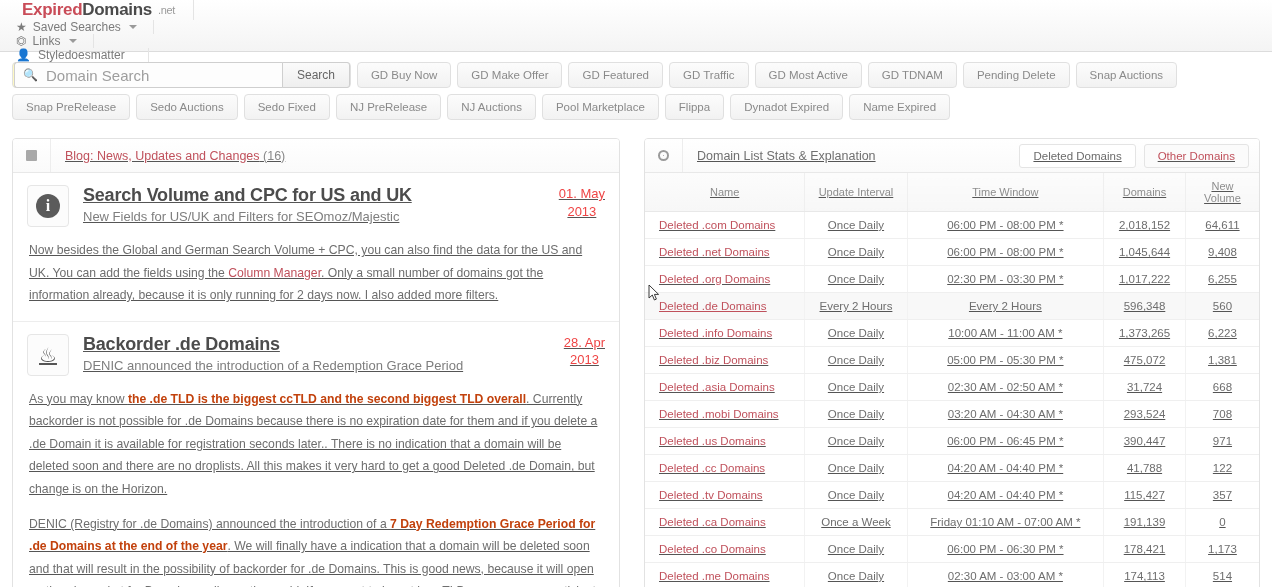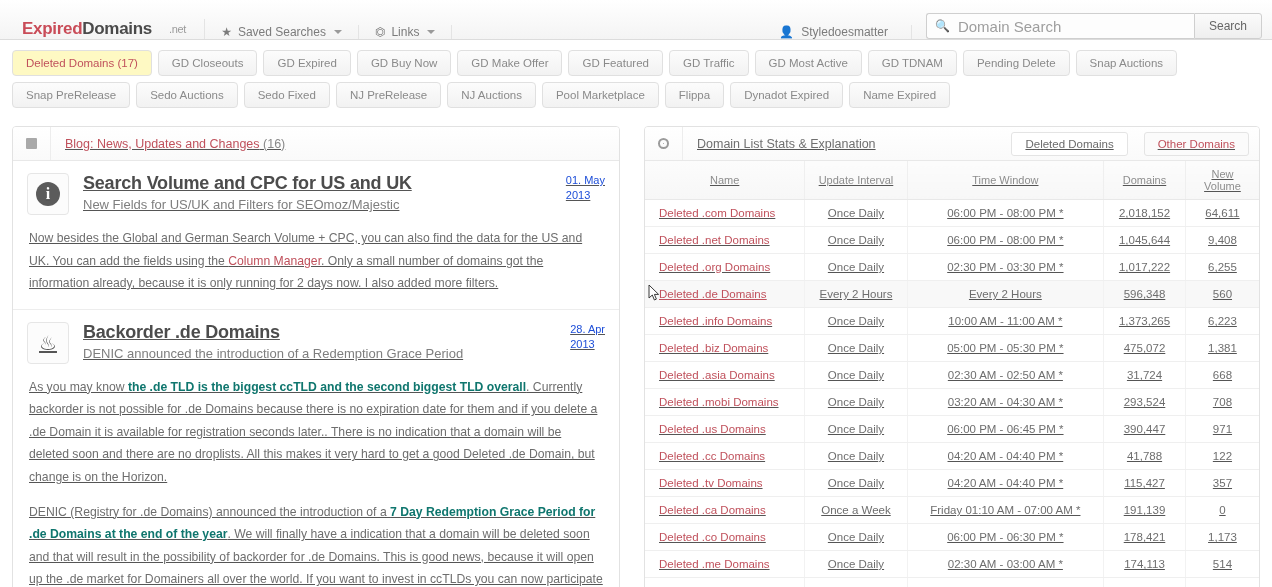--- a/index.html
+++ b/index.html
@@ -7,38 +7,39 @@
     margin: 0; padding: 0;
     width: 1272px; height: 587px;
     background: #ffffff;
     font-family: "Liberation Sans", sans-serif;
     overflow: hidden;
   }
   body { font-size: 12px; color: #555; }
 
   
   .topnav {
-    height: 40px;
+    height: 52px;
     background: linear-gradient(to bottom, #ffffff, #f4f4f4);
     border-bottom: 1px solid #dcdcdc;
     display: flex;
-    align-items: flex-end;
+    align-items: flex-start;
     position: relative;
+    flex-direction: column;
   }
   .brand {
     display: flex; align-items: center;
     padding: 0 18px 0 22px;
     border-right: 1px solid #e4e4e4;
     font-size: 17px;
     letter-spacing: -0.3px;
     white-space: nowrap;
   }
   .brand .b1 { color: #c94c58; font-weight: bold; }
   .brand .b2 { color: #4a4a4a; font-weight: bold; }
-  .brand .b3 { color: #9a9a9a; font-size: 11px; font-weight: normal; margin-left:17px;}
+  .brand .b3 { color: #9a9a9a; font-size: 11px; font-weight: normal; margin-left:6px;}
 
   .navitem {
     display: flex; align-items: center; gap: 6px;
     padding: 0 16px;
     border-right: 1px solid #e4e4e4;
     color: #7b7b7b;
     font-size: 12px;
     cursor: pointer;
     white-space: nowrap;
   }
@@ -129,21 +130,21 @@
     position:relative;
   }
   .gear-icon:after{
     content:""; position:absolute; left:2.5px; top:2.5px;
     width:1px;height:1px;background:#9b9b9b;border-radius:50%;
   }
   .ph-title { padding-left:14px; font-size:12.5px; color:#6f6f6f; flex:1; }
   .ph-title.link { color:#c0515c; }
   .ph-title .cnt { color:#888; }
 
-  .ph-tabs { display:flex; gap:12px; padding-right:10px; }
+  .ph-tabs { display:flex; gap:4px; padding-right:10px; }
   .ph-tab {
     font-size:11.5px; padding: 5px 13px;
     border:1px solid #e4e4e4; border-radius:3px;
     background:#ffffff; color:#6b6b6b; cursor:pointer; white-space:nowrap;
   }
   .ph-tab.alt { color:#c0515c; background:#fbfbfb; margin-left:4px;}
 
   
   .post { border-bottom:1px solid #ededed; }
   .post-head { display:flex; padding: 12px 14px 10px 14px; align-items:flex-start; }
@@ -160,30 +161,30 @@
     display:flex;align-items:center;justify-content:center; line-height:1;
   }
   .icon-flame { font-size:20px; color:#4f4f4f; line-height:1; }
   .post-titles { flex:1; }
   .post-title {
     font-size:18px; font-weight:bold; color:#4c4c4c;
     letter-spacing:-0.2px; margin-bottom:3px; cursor:pointer;
   }
   .post-sub { font-size:13px; color:#7e7e7e; }
   .post-date {
-    text-align:left; font-size:11px; color:#1d4ed8; line-height:1.35;
+    text-align:center; font-size:13px; color:#ef4444; line-height:1.35;
     padding-left:10px; white-space:nowrap;
   }
   .post-body {
     padding: 2px 16px 14px 16px;
     font-size:12.2px; color:#6e6e6e; line-height:1.85;
   }
   .post-body p { margin: 0 0 12px 0; }
   .post-body p:last-child { margin-bottom:0; }
-  .post-body b { color:#0f766e; }
+  .post-body b { color:#c2410c; }
   .post-body a { color:#c0515c; text-decoration:none; cursor:pointer; }
 
   
   table.stats { width:100%; border-collapse:collapse; }
   table.stats th {
     font-size:11px; font-weight:normal; color:#8d8d8d;
     padding: 7px 6px; border-bottom:1px solid #e8e8e8;
     border-right:1px solid #efefef;
     background: linear-gradient(to bottom,#fcfcfc,#f7f7f7);
   }

